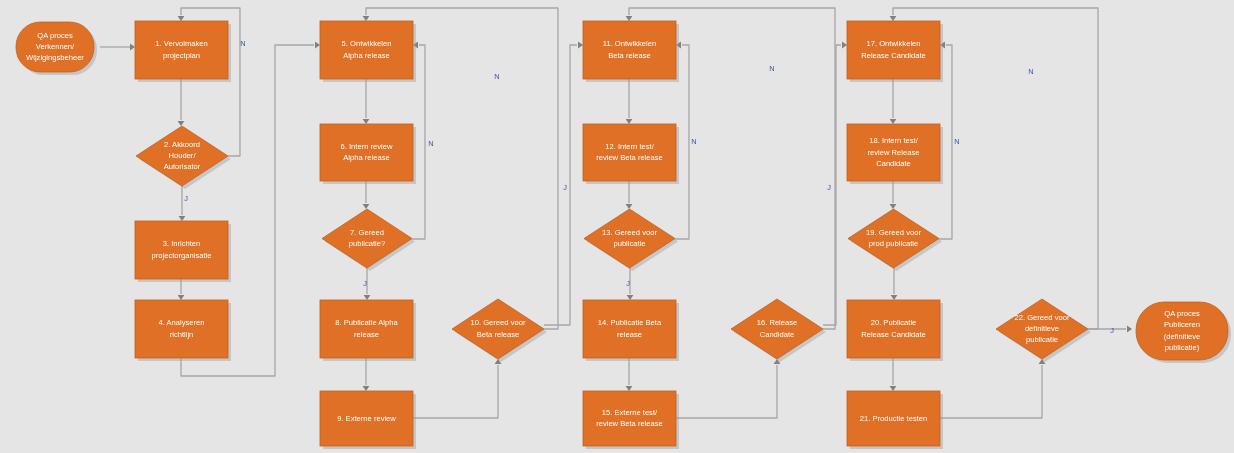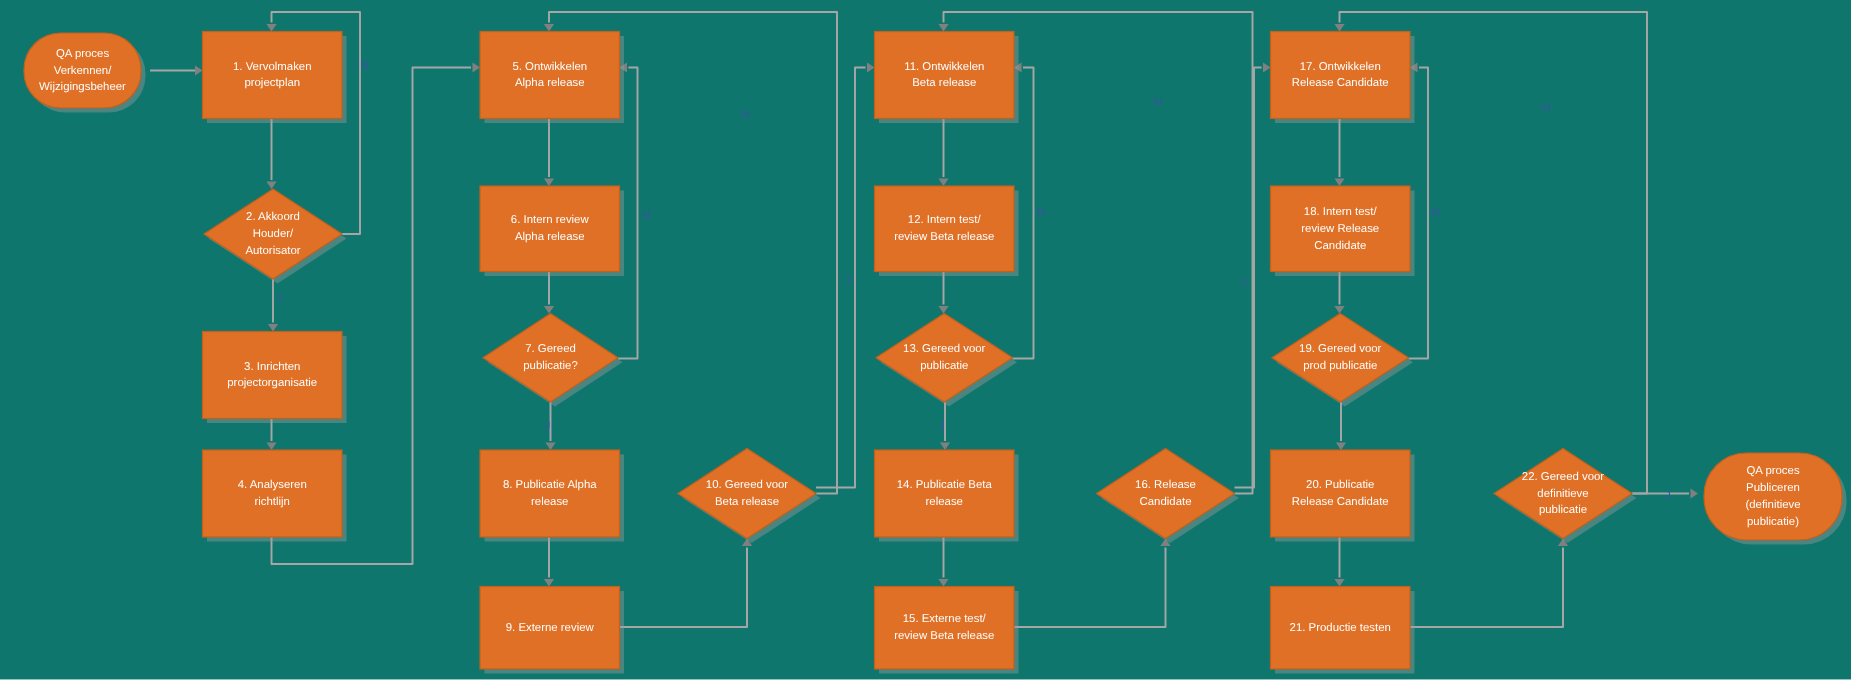--- a/index.html
+++ b/index.html
@@ -5,21 +5,21 @@
 <style>
   html, body {
     margin: 0;
     padding: 0;
     background: #ffffff;
   }
   #canvas {
     position: relative;
     width: 1234px;
     height: 453px;
-    background: #0f766e;
+    background: #e5e5e5;
     font-family: "Liberation Sans", sans-serif;
     overflow: hidden;
   }
   svg#flow {
     position: absolute;
     left: 0;
     top: 0;
     width: 1234px;
     height: 453px;
   }

